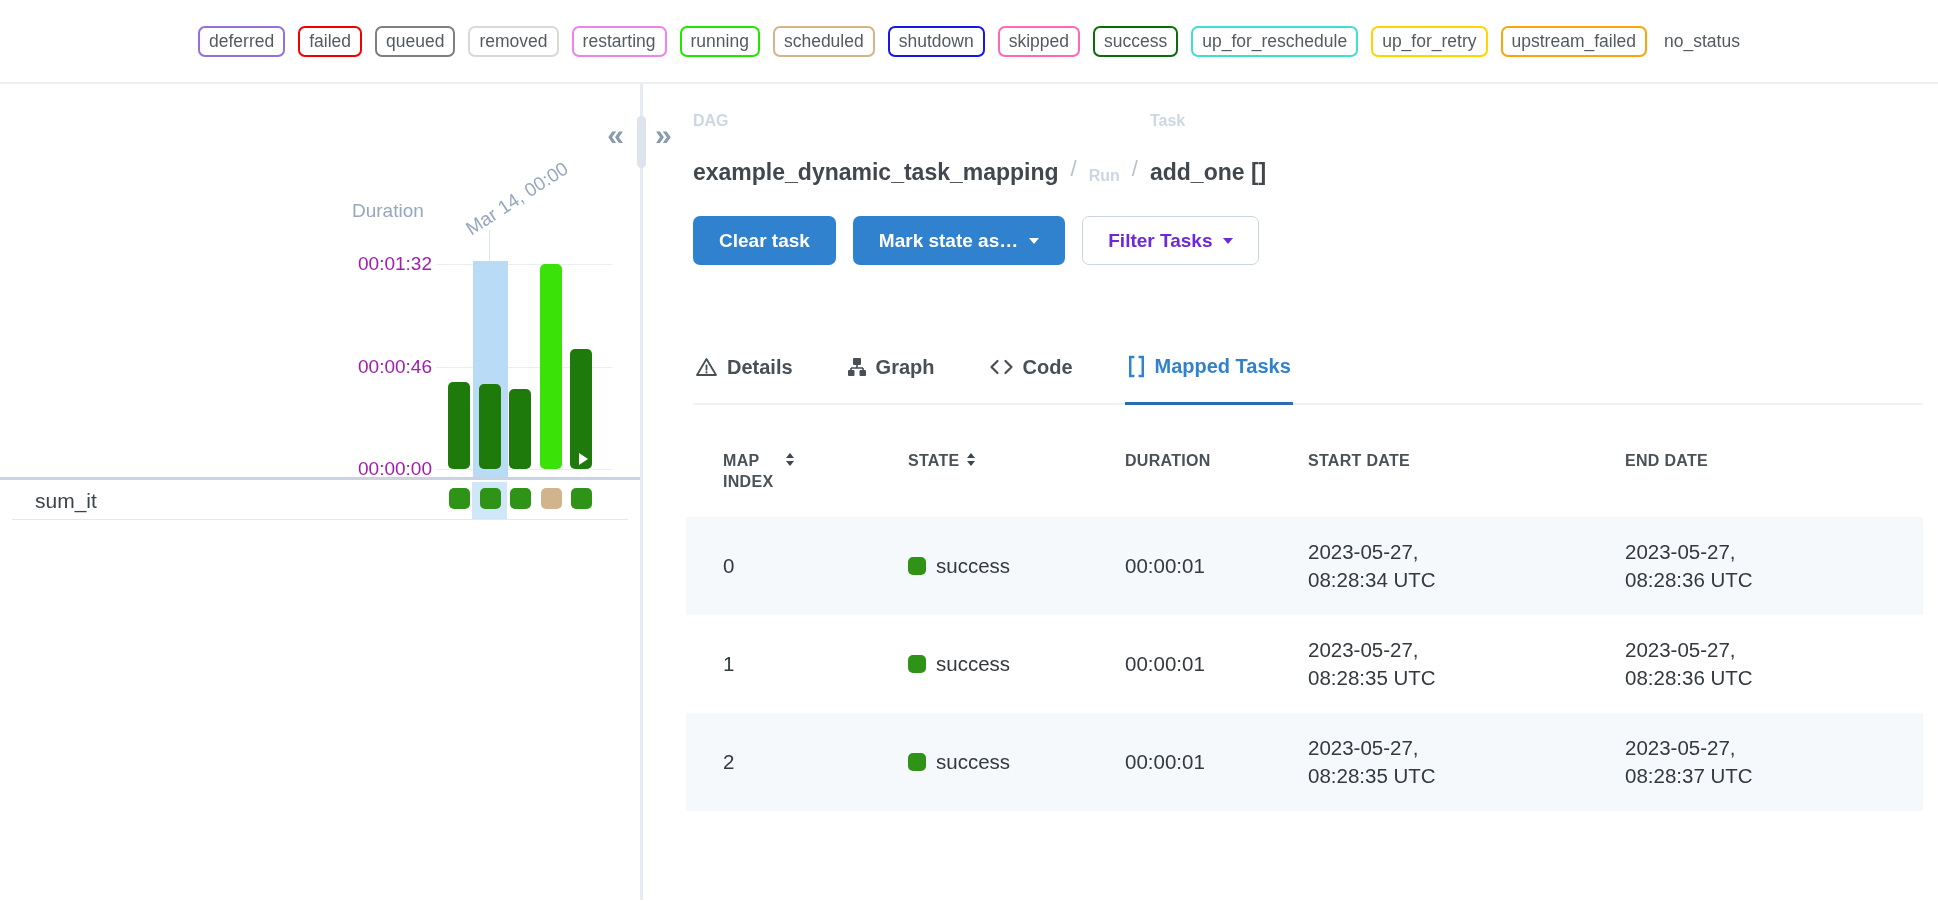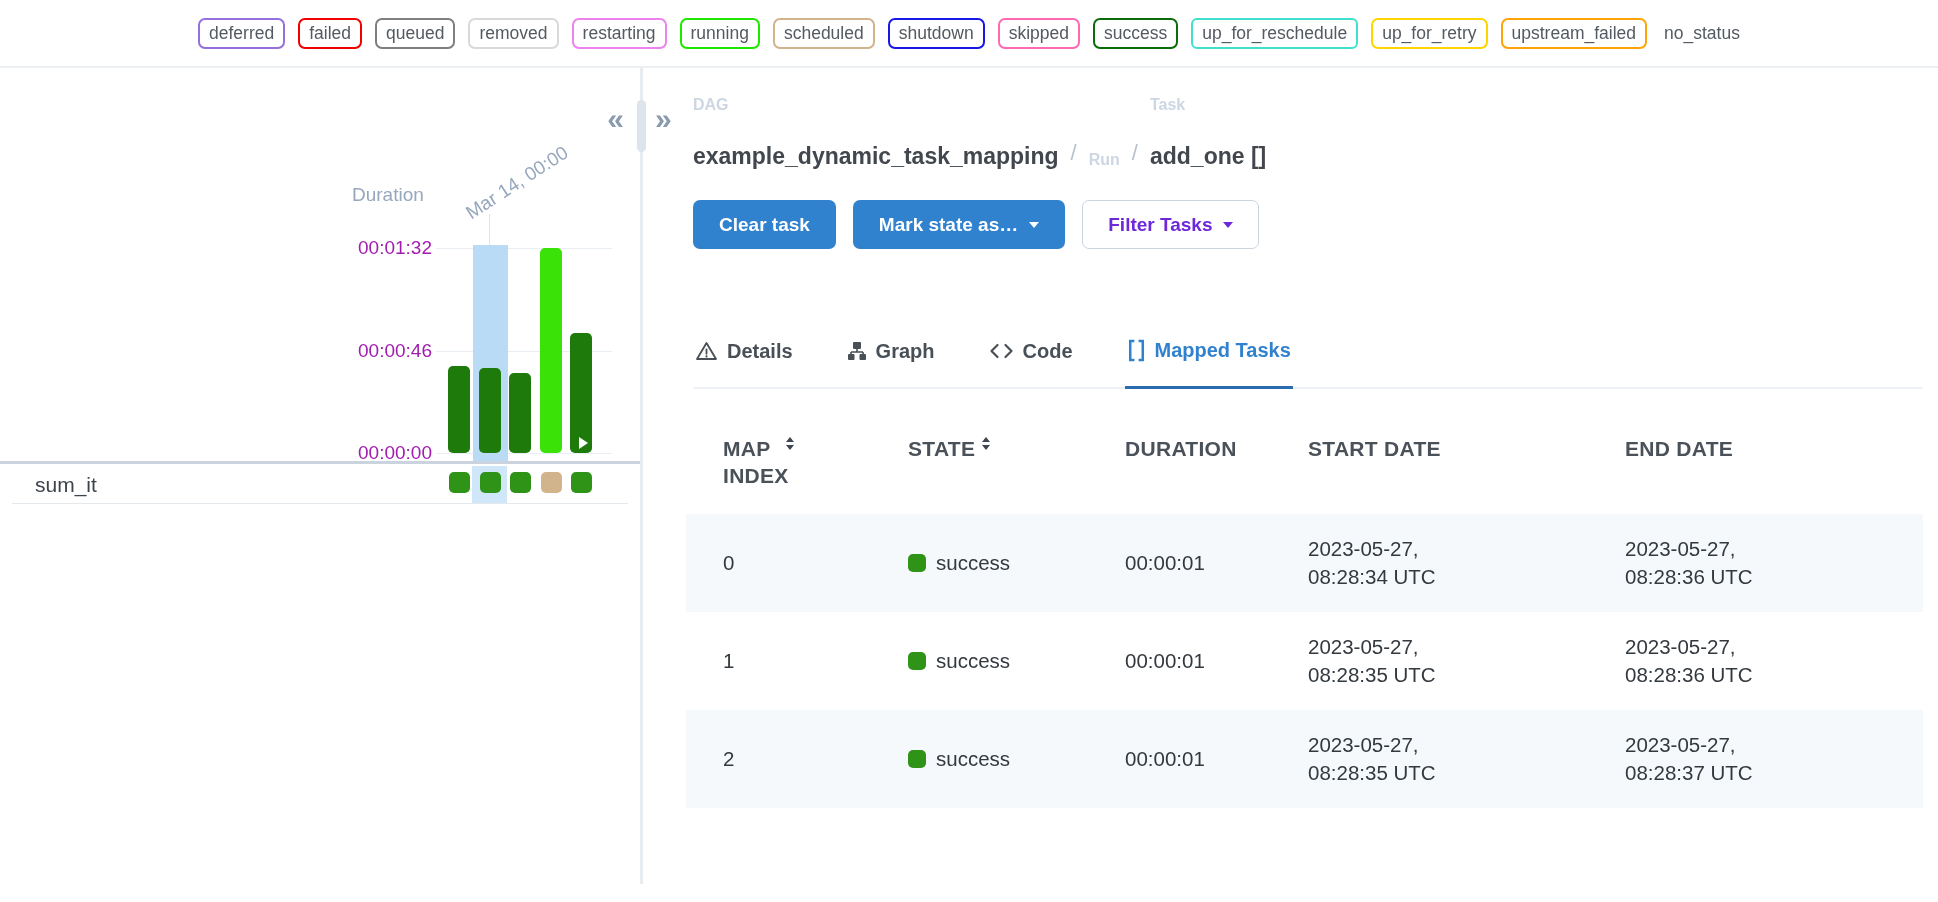--- a/index.html
+++ b/index.html
@@ -1,20 +1,20 @@
 <!DOCTYPE html>
 <html><head>
 <meta charset="utf-8">
 <style>
   * { margin:0; padding:0; box-sizing:border-box; }
   html,body { width:1938px; height:902px; background:#fff; overflow:hidden;
     font-family:"Liberation Sans", sans-serif; }
 
   
-  .legend { height:68px; display:flex; align-items:center; justify-content:center;
+  .legend { height:84px; display:flex; align-items:center; justify-content:center;
     gap:13px; border-bottom:2px solid #edf0f3; }
   .badge { border:2px solid #999; border-radius:7px; padding:3px 9px;
     font-size:17.5px; color:#545a61; background:#fff; white-space:nowrap; cursor:pointer; }
   .no-status { font-size:17.5px; color:#545a61; margin-left:4px; }
 
   
   .main { display:flex; height:816px; position:relative; }
 
   
   .grid-panel { flex:0 0 640px; position:relative; }
@@ -70,21 +70,21 @@
   .tabs { margin-top:90px; display:flex; gap:50px; border-bottom:2px solid #eef2f6; }
   .tab { display:flex; align-items:center; gap:9px; font-size:20px; font-weight:bold;
     color:#484f56; padding:0 2px 24px 2px; cursor:pointer; }
   .tab.active { color:#3182ce; border-bottom:3px solid #2b6cb0; margin-bottom:-2px; }
   .tab svg { display:block; }
 
   .table { margin-left:-7px; width:1237px; }
   .thead, .trow { display:grid; grid-template-columns:185px 217px 183px 317px 1fr;
     padding-left:37px; }
   .thead { padding-top:46px; padding-bottom:24px; }
-  .th { font-size:21px; font-weight:bold; color:#4a5159; letter-spacing:.3px;
+  .th { font-size:16px; font-weight:bold; color:#4a5159; letter-spacing:.3px;
     line-height:1.3; display:flex; gap:7px; align-items:flex-start; cursor:pointer; }
   .th .wrap { max-width:56px; }
   .sort { display:inline-flex; flex-direction:column; gap:3px; margin-top:2px; }
   .sort i { width:0; height:0; border-left:4.5px solid transparent; border-right:4.5px solid transparent; }
   .sort .up { border-bottom:5.5px solid #3e4650; }
   .sort .down { border-top:5.5px solid #3e4650; }
   .trow { height:98px; align-items:center; font-size:20.5px; color:#33393f; cursor:pointer; }
   .trow.stripe { background:#f5f9fc; }
   .c-state { display:flex; align-items:center; gap:10px; }
   .state-sq { width:18px; height:18px; border-radius:5px; background:#2e9316; flex:0 0 auto; }
@@ -97,21 +97,21 @@
   <span class="badge" style="border-color: rgb(147, 112, 219);">deferred</span>
     <span class="badge" style="border-color: rgb(242, 0, 0);">failed</span>
     <span class="badge" style="border-color: rgb(127, 127, 127);">queued</span>
     <span class="badge" style="border-color: rgb(217, 217, 217);">removed</span>
     <span class="badge" style="border-color: rgb(238, 130, 238);">restarting</span>
     <span class="badge" style="border-color: rgb(32, 231, 2);">running</span>
     <span class="badge" style="border-color: rgb(210, 180, 140);">scheduled</span>
     <span class="badge" style="border-color: rgb(23, 23, 230);">shutdown</span>
     <span class="badge" style="border-color: rgb(255, 105, 180);">skipped</span>
     <span class="badge" style="border-color: rgb(10, 109, 10);">success</span>
-    <span class="badge" style="border-color: rgb(64, 224, 208); border-radius: 6px;">up_for_reschedule</span>
+    <span class="badge" style="border-color: rgb(64, 224, 208);">up_for_reschedule</span>
     <span class="badge" style="border-color: rgb(255, 213, 0);">up_for_retry</span>
     <span class="badge" style="border-color: rgb(255, 164, 8);">upstream_failed</span>
     <span class="no-status">no_status</span>
 </div>
 
 <div class="main">
 
   <div class="grid-panel">
     <div class="collapse-btn">«</div>
 

